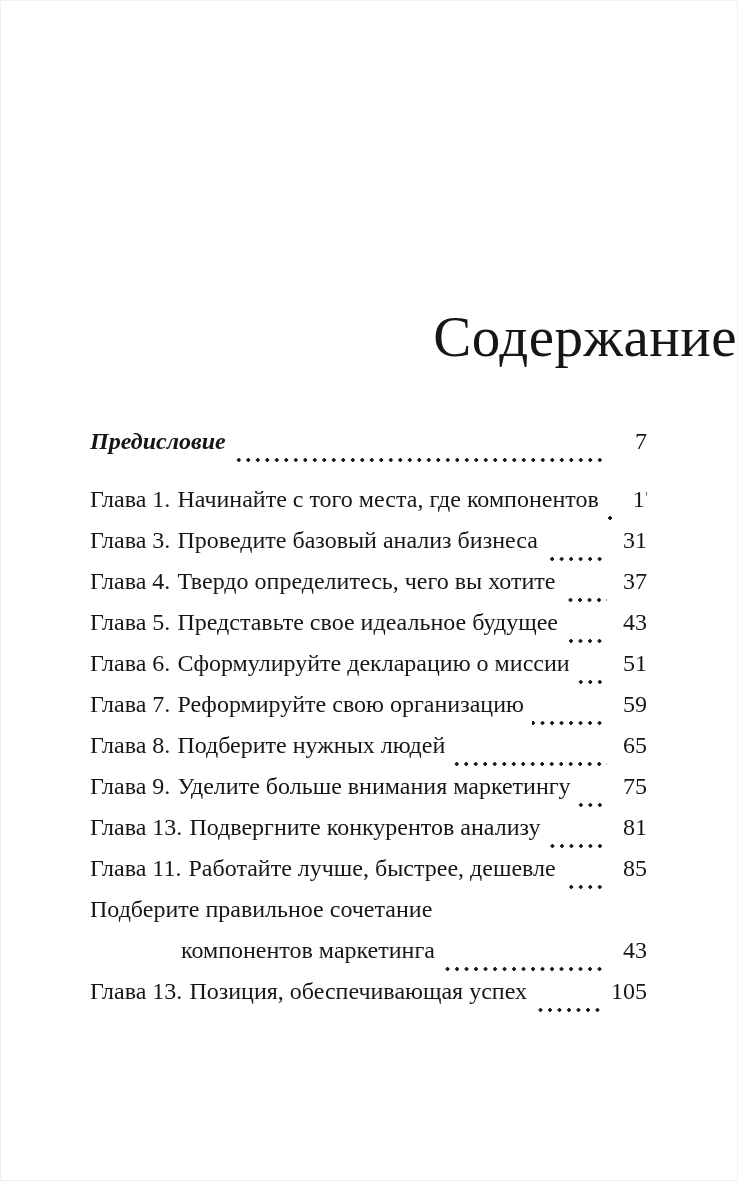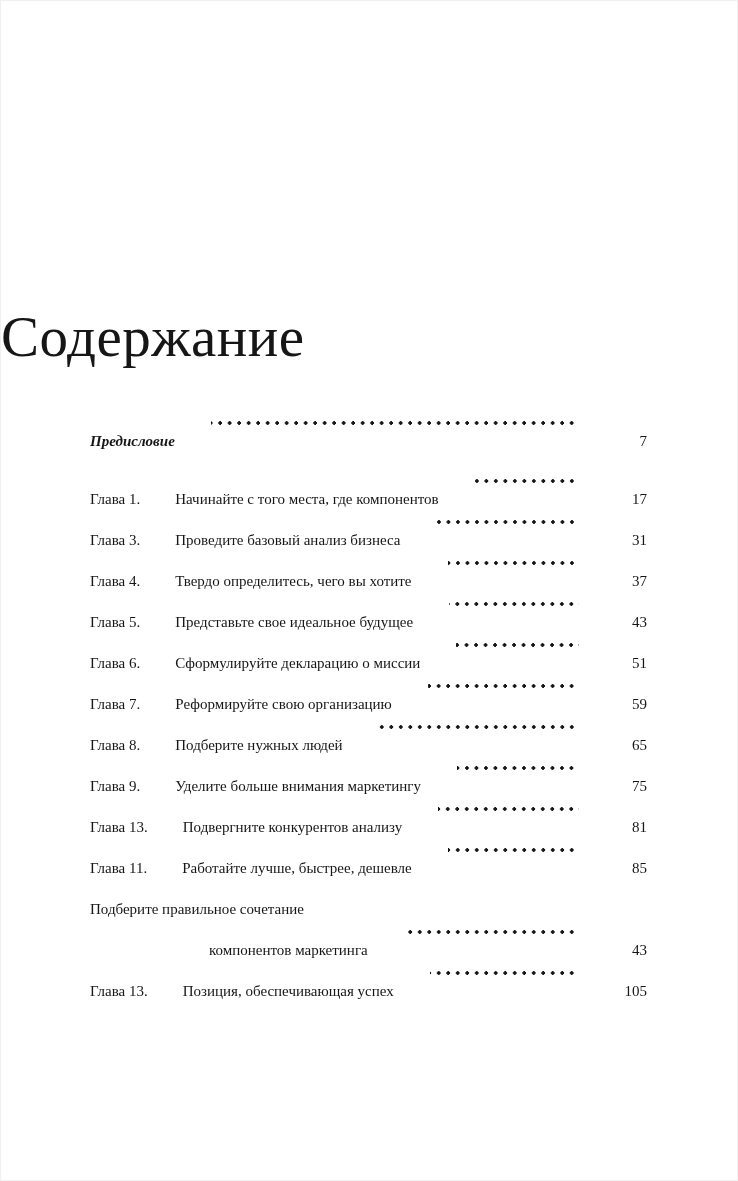--- a/index.html
+++ b/index.html
@@ -16,41 +16,40 @@
     border: 1px solid #f0f0f0;
     font-family: "Liberation Serif", "DejaVu Serif", serif;
     color: #161616;
     overflow: hidden;
   }
   .page-title {
     position: absolute;
     top: 296px;
     left: 0;
     width: 100%;
-    text-align: left;
+    text-align: right;
     font-size: 57px;
     line-height: 80px;
     font-weight: 500;
     letter-spacing: 0.5px;
   }
   .toc {
     position: absolute;
     top: 420px;
     left: 89px;
     width: 557px;
   }
   .toc-row {
     display: flex;
-    align-items: flex-start;
+    align-items: flex-end;
     height: 41px;
     line-height: 41px;
-    font-size: 15px;
+    font-size: 24px;
     white-space: nowrap;
     overflow: hidden;
-    gap: 28px;
   }
   .fm-label {
     font-style: italic;
     font-weight: bold;
   }
   .ch-label {
     font-weight: normal;
     margin-right: 7px;
   }
   .leader {

